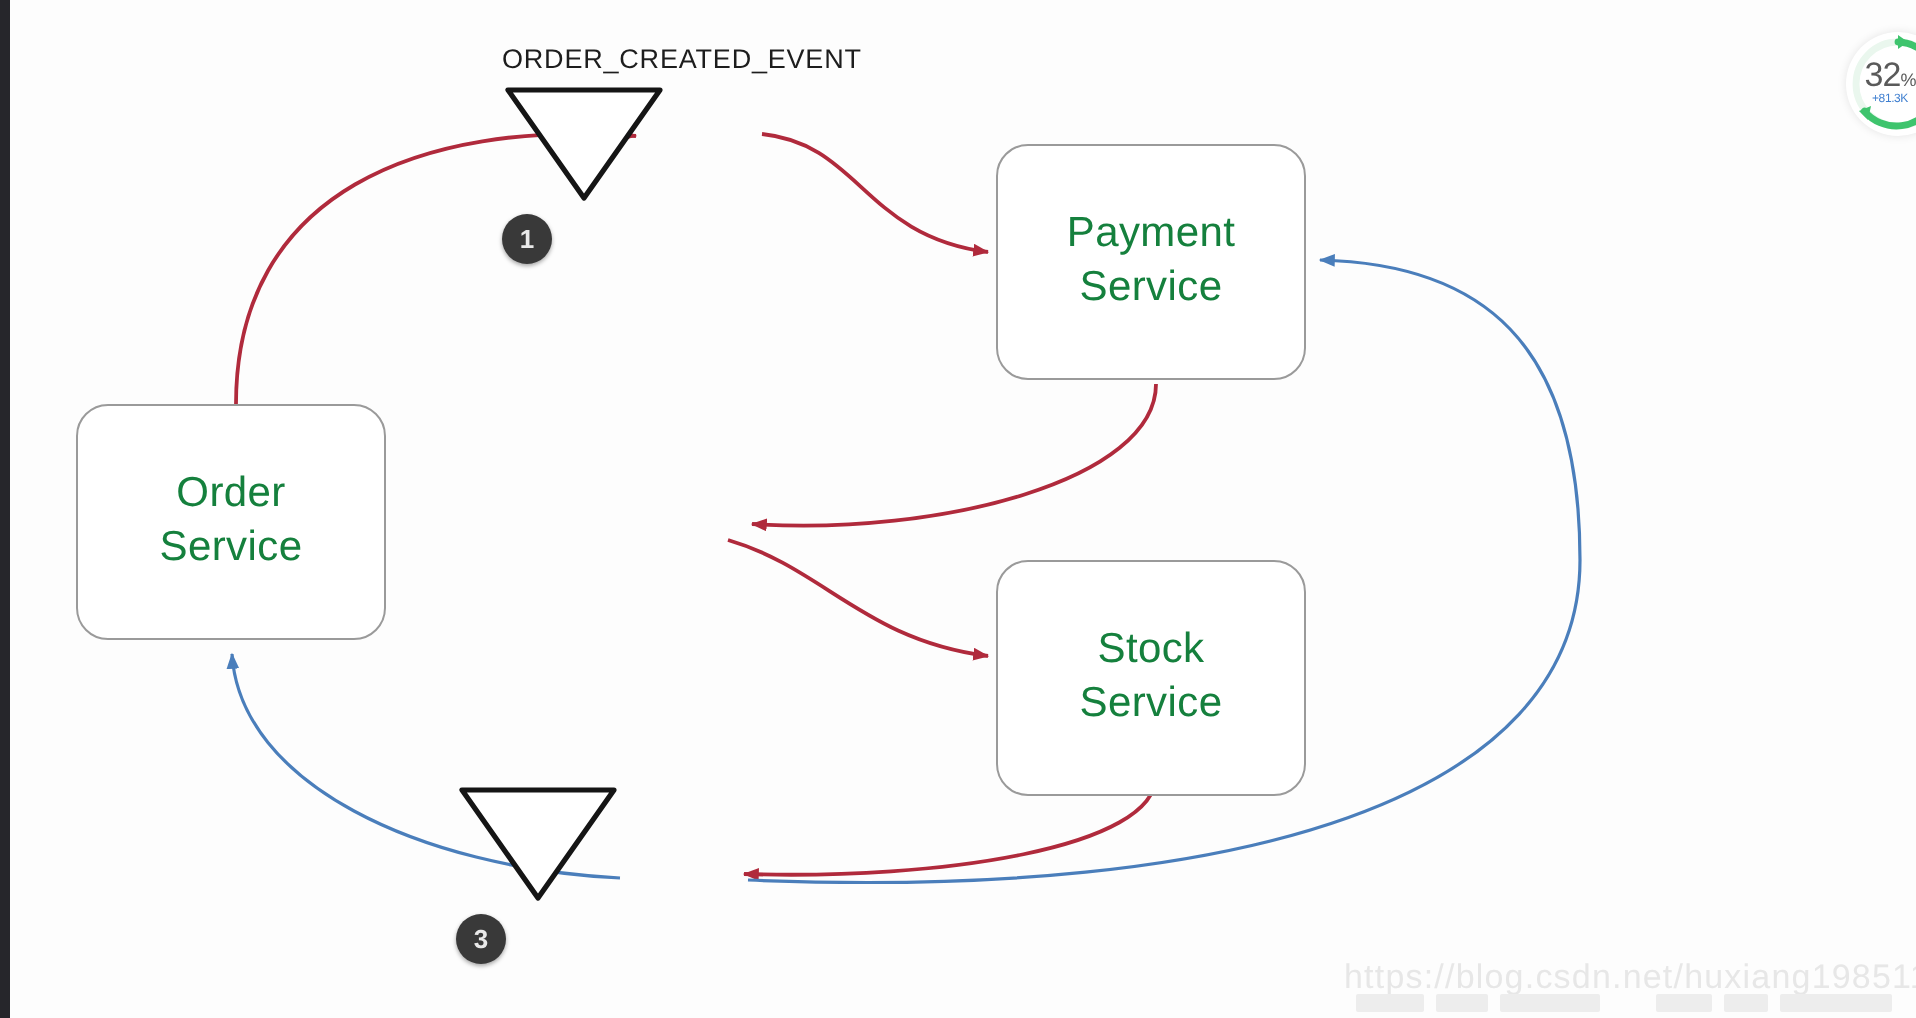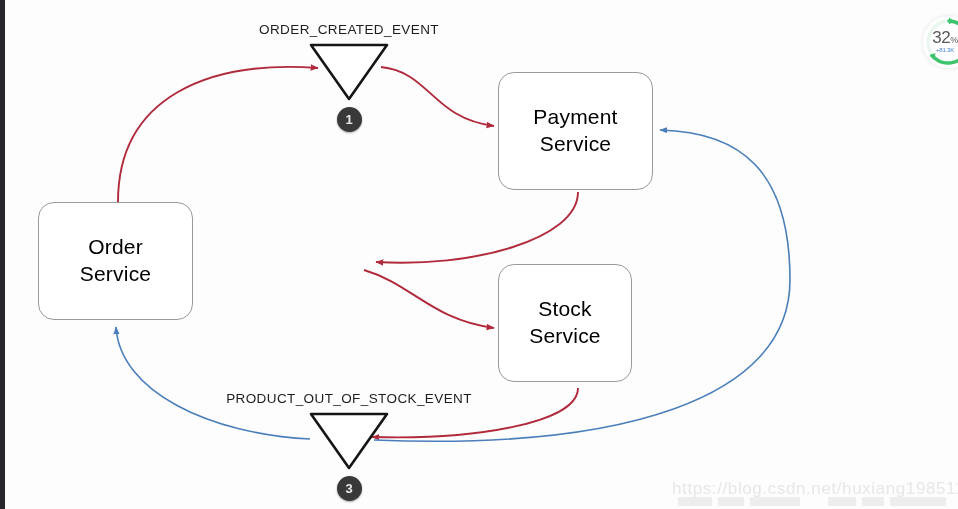--- a/index.html
+++ b/index.html
@@ -44,36 +44,36 @@
     border: 1.6px solid #9a9a9a;
     border-radius: 16px;
     display: flex;
     flex-direction: column;
     align-items: center;
     justify-content: center;
     z-index: 10;
   }
   .service-box .line {
     font-size: 21px;
-    color: #000000;
+    color: #15803d;
     line-height: 1.28;
     letter-spacing: .2px;
     white-space: nowrap;
   }
   #box-order    { left: 38px;  top: 202px; width: 155px; height: 118px; text-align: center; }
   #box-payment  { left: 498px; top: 72px;  width: 155px; height: 118px; }
-  #box-stock    { left: 498px; top: 264px; width: 134px; height: 118px; }
+  #box-stock    { left: 498px; top: 280px; width: 155px; height: 118px; }
 
   
   .topic {
     position: absolute;
     z-index: 12;
     display: flex;
     flex-direction: column;
-    align-items: center;
+    align-items: flex-start;
   }
   .topic-label {
     font-size: 13.5px;
     color: #1d1d1d;
     letter-spacing: .4px;
     white-space: nowrap;
     margin-bottom: 4px;
     font-weight: 500;
   }
   .topic-tri {
@@ -212,21 +212,20 @@
   <div class="topic" id="topic-1">
     <span class="topic-label">ORDER_CREATED_EVENT</span>
     <svg class="topic-tri" width="82" height="62" viewBox="0 0 82 62">
       <path d="M3,4 L79,4 L41,58 Z" fill="#ffffff" stroke="#151515" stroke-width="2.6" stroke-linejoin="round"></path>
     </svg>
     <span class="topic-badge">1</span>
   </div>
 
 
   <div class="topic" id="topic-3">
-    <span class="topic-label">PRODUCT_OUT_OF_STOCK_EVENT</span>
     <svg class="topic-tri" width="82" height="62" viewBox="0 0 82 62">
       <path d="M3,4 L79,4 L41,58 Z" fill="#ffffff" stroke="#151515" stroke-width="2.6" stroke-linejoin="round"></path>
     </svg>
     <span class="topic-badge">3</span>
   </div>
 
   <div class="watermark">https://blog.csdn.net/huxiang19851114</div>
   <div class="watermark-blocks">
     <div class="wm-blk" style="left:0;   width:34px;"></div>
     <div class="wm-blk" style="left:40px;width:26px;"></div>

